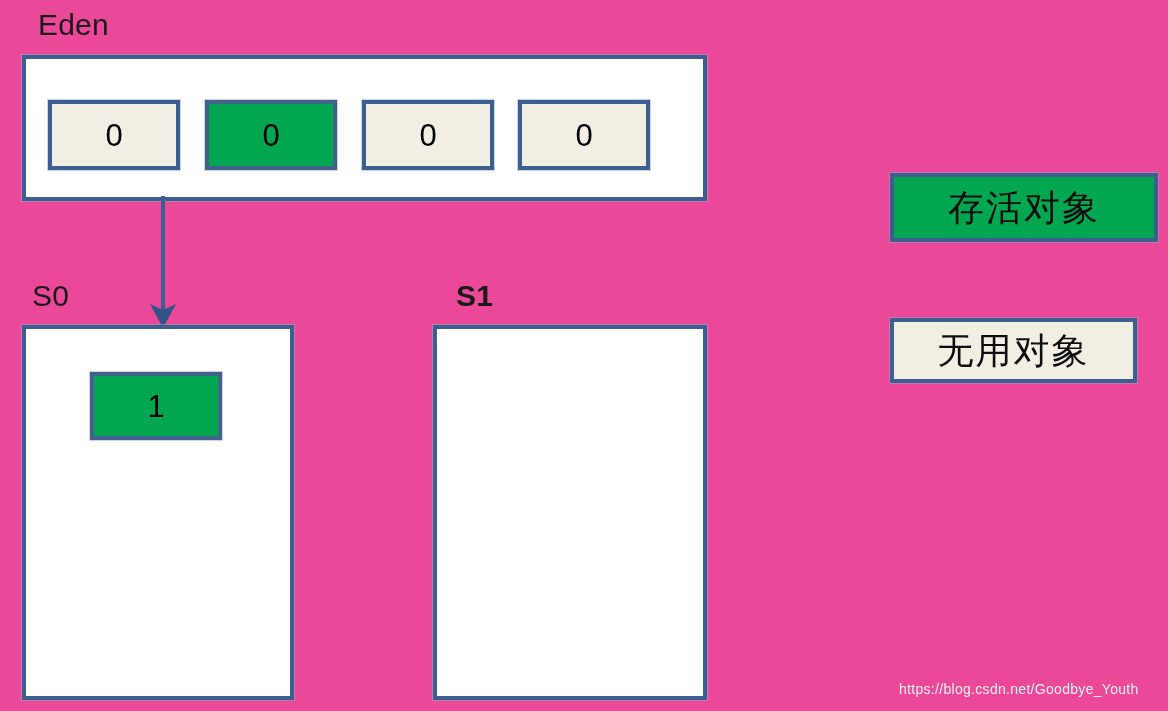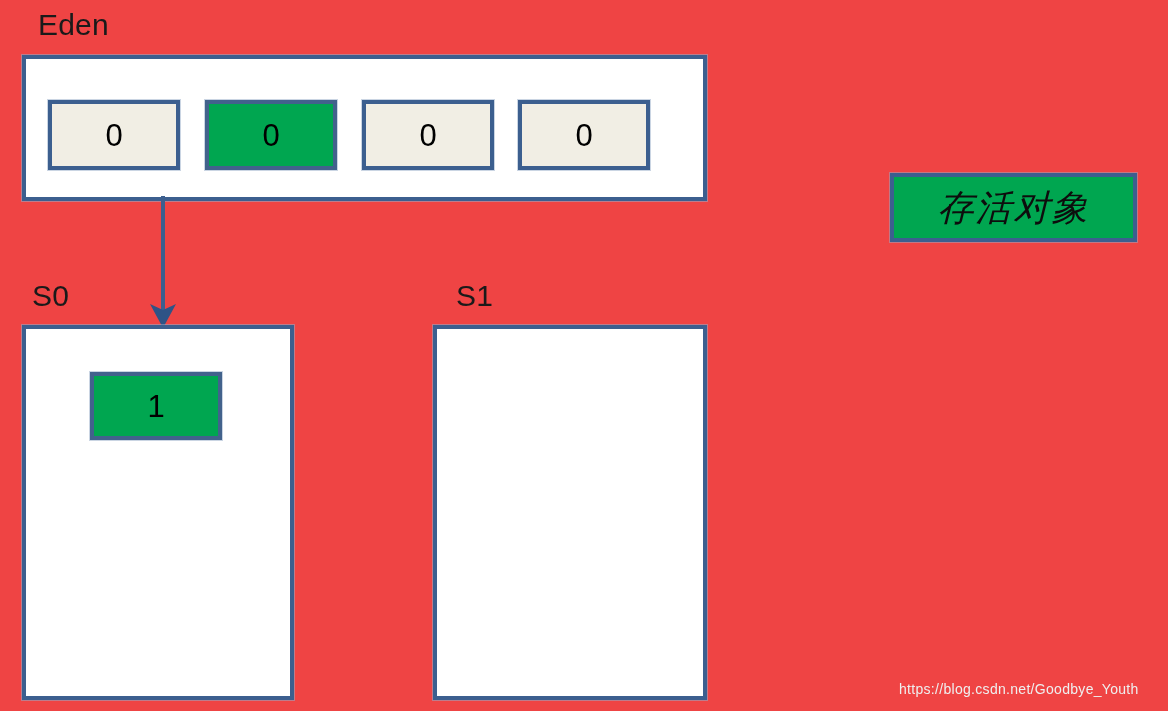--- a/index.html
+++ b/index.html
@@ -8,21 +8,21 @@
     padding: 0;
     background: #ffffff;
   }
   body {
     font-family: "Liberation Sans", "DejaVu Sans", sans-serif;
   }
   #canvas {
     position: relative;
     width: 1168px;
     height: 711px;
-    background: #ef4444;
+    background: #ec4899;
     overflow: hidden;
   }
 
   
   .region-label {
     position: absolute;
     font-size: 30px;
     line-height: 1;
     color: #1a1a1a;
     letter-spacing: 0.2px;
@@ -126,24 +126,27 @@
   </svg>
 
   <div class="region-label" style="left:32px; top:281px;">S0</div>
 
   <div class="region-box" style="left:22px; top:325px; width:272px; height:375px;"></div>
 
   <div class="cell alive" style="left:90px; top:372px; width:132px; height:68px;">
     <span class="cell-value">1</span>
   </div>
 
-  <div class="region-label" style="left:456px; top:281px;">S1</div>
+  <div class="region-label" style="left:456px; top:281px;font-weight:bold;">S1</div>
 
   <div class="region-box" style="left:433px; top:325px; width:274px; height:375px;"></div>
 
-  <div class="legend-item alive" style="left:890px; top:173px; width:247px; height:69px;font-style:italic;">
+  <div class="legend-item alive" style="left:890px; top:173px; width:268px; height:69px;">
     <span class="legend-text">存活对象</span>
   </div>
 
+  <div class="legend-item dead" style="left:890px; top:318px; width:247px; height:65px;">
+    <span class="legend-text">无用对象</span>
+  </div>
 
   <div class="watermark" style="left:899px; top:681px;">https://blog.csdn.net/Goodbye_Youth</div>
 
 </div>
 
 </body></html>

